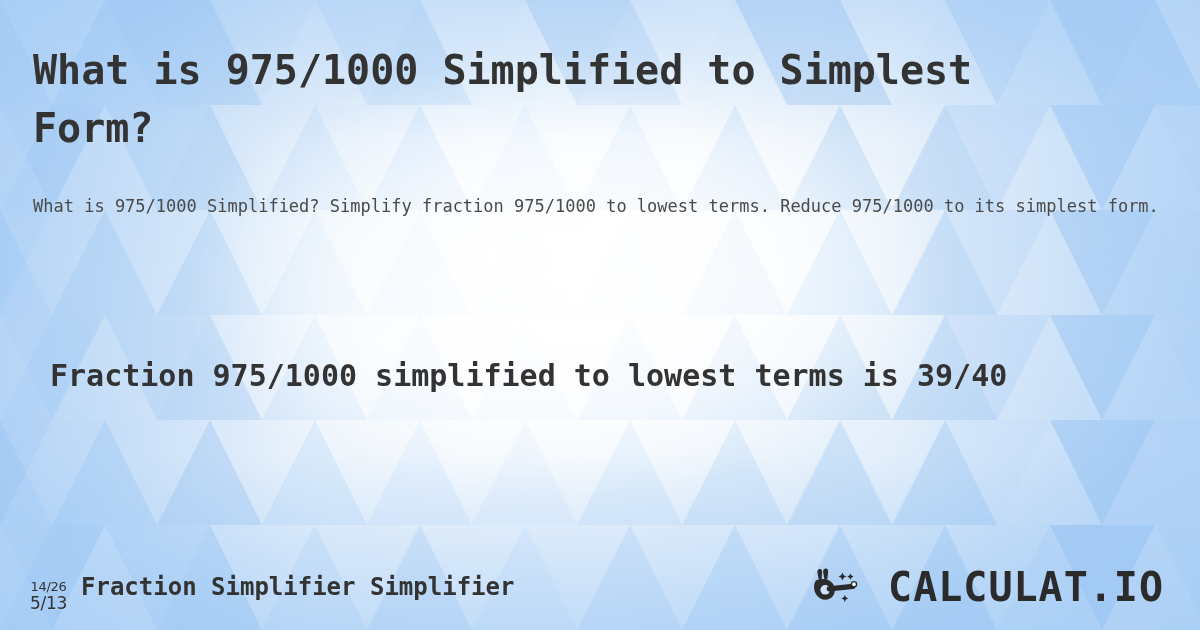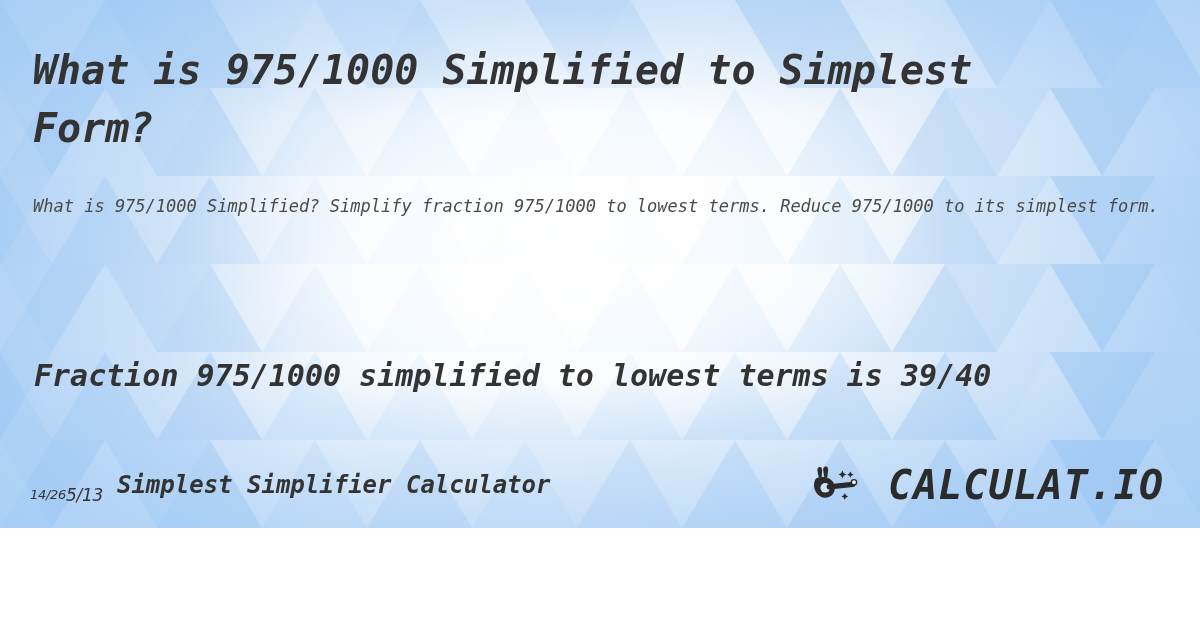--- a/index.html
+++ b/index.html
@@ -9,24 +9,23 @@
   body {
     width: 1200px;
     height: 630px;
     overflow: hidden;
     font-family: "DejaVu Sans Mono", monospace;
   }
 
   #page {
     position: relative;
     width: 1200px;
-    height: 528px;
+    height: 630px;
     background: #22c55e;
     overflow: hidden;
-    font-style: italic;
   }
 
   
   .bg-layer {
     position: absolute;
     inset: 0;
     width: 100%;
     height: 100%;
   }
   .bg-base {
@@ -76,21 +75,21 @@
     margin: 0;
     font-family: "DejaVu Sans Mono", monospace;
     font-size: 17px;
     font-weight: normal;
     line-height: 42px;
     color: #4a4a4a;
   }
 
   .answer {
     position: absolute;
-    left: 34px;
+    left: 50px;
     top: 352px;
     width: 1140px;
     margin: 0;
     font-family: "DejaVu Sans Mono", monospace;
     font-size: 30px;
     font-weight: bold;
     line-height: 48px;
     color: #333333;
   }
 
@@ -109,21 +108,21 @@
   }
 
   .footer-left {
     display: flex;
     align-items: center;
     gap: 14px;
   }
 
   .frac-icon {
     display: flex;
-    flex-direction: row;
+    flex-direction: column;
     align-items: center;
     justify-content: center;
     line-height: 1;
     color: #333333;
     font-family: "DejaVu Sans", sans-serif;
     padding-top: 2px;
     margin-top: 16px;
   }
   .frac-icon .frac-top {
     font-size: 13px;
@@ -346,21 +345,21 @@
 
   <div class="footer">
 
     <div class="footer-left">
 
       <div class="frac-icon">
         <span class="frac-top">14/26</span>
         <span class="frac-bottom">5/13</span>
       </div>
 
-      <span class="footer-label">Simplest Simplifier Calculator</span>
+      <span class="footer-label">Fraction Simplifier Simplifier</span>
     </div>
 
     <div class="footer-right">
 
       <svg class="logo-mark" viewBox="0 0 130 100" xmlns="http://www.w3.org/2000/svg">
         <g fill="#2b2b2b">
 
           <path d="M14 16 C12 8 16 4 21 5 C25 6 26 11 25 17 L24 31 L17 31 Z"></path>
           <path d="M28 14 C27 7 31 3 36 4 C40 5 41 10 40 16 L38 32 L31 31 Z"></path>
 

